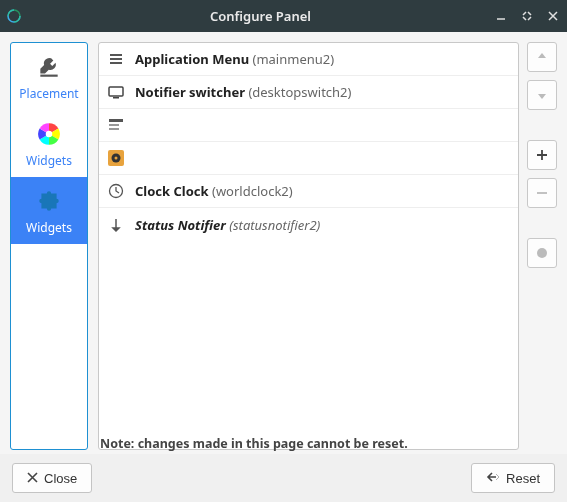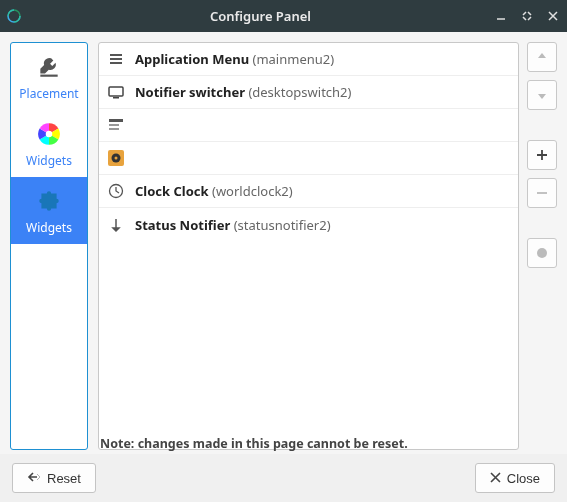--- a/index.html
+++ b/index.html
@@ -99,21 +99,21 @@
   }
   .widget-row {
     display: flex;
     align-items: center;
     gap: 10px;
     height: 33px;
     padding: 0 8px;
     border-bottom: 1px solid #eee;
     cursor: pointer;
   }
-  .widget-row:last-child { border-bottom: none; }
+  .widget-row:last-child { border-bottom: none; font-style: italic; }
   .widget-row .row-icon {
     width: 18px; height: 18px;
     display: flex; align-items: center; justify-content: center;
     color: #555;
     flex-shrink: 0;
   }
   .widget-row .row-text { flex: 1; }
   .widget-row .row-text .name { font-weight: 700; color: #222; }
   .widget-row .row-text .id { color: #666; }
   .side-buttons {
@@ -328,28 +328,28 @@
       </div>
     </div>
   </div>
 </div>
 
 <div class="footer-note">Note: changes made in this page cannot be reset.</div>
 
 <div class="bottom-bar">
   <button class="btn">
     <span>
+      <svg width="11" height="11" viewBox="0 0 11 11">
+          <path d="M1 1 L10 10 M10 1 L1 10" stroke="#444" stroke-width="1.6"></path>
+        </svg>
+    </span>
+    <span>Close</span>
+  </button>
+  <button class="btn">
+    <span>
       <svg width="14" height="14" viewBox="0 0 14 14">
           <path d="M6 3 L2 7 L6 11 M2 7 H10" stroke="#444" stroke-width="1.6" fill="none"></path>
           <path d="M10 4 L13 7 L10 10" stroke="#444" stroke-width="1" fill="none" opacity="0.4"></path>
         </svg>
     </span>
     <span>Reset</span>
   </button>
-  <button class="btn">
-    <span>
-      <svg width="11" height="11" viewBox="0 0 11 11">
-          <path d="M1 1 L10 10 M10 1 L1 10" stroke="#444" stroke-width="1.6"></path>
-        </svg>
-    </span>
-    <span>Close</span>
-  </button>
 </div>
 
 </body></html>

